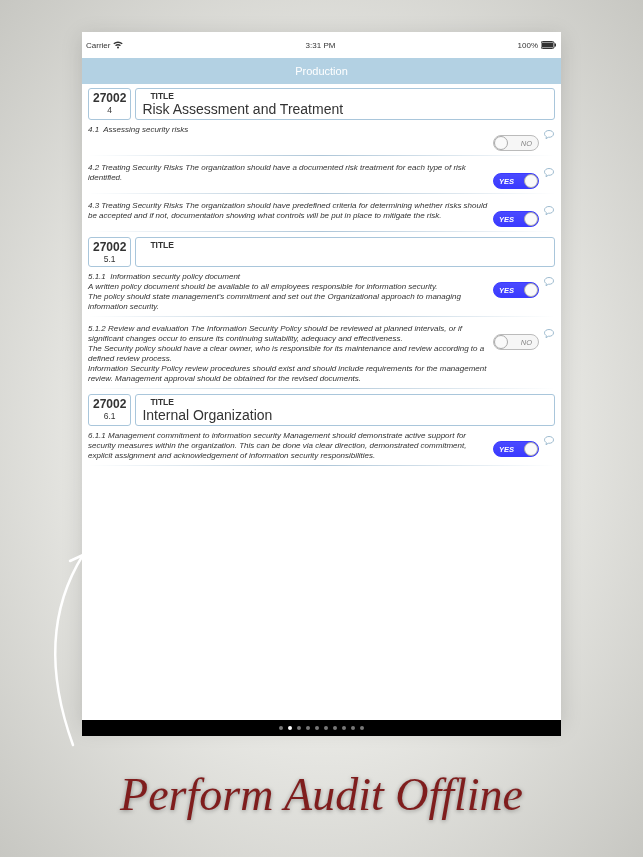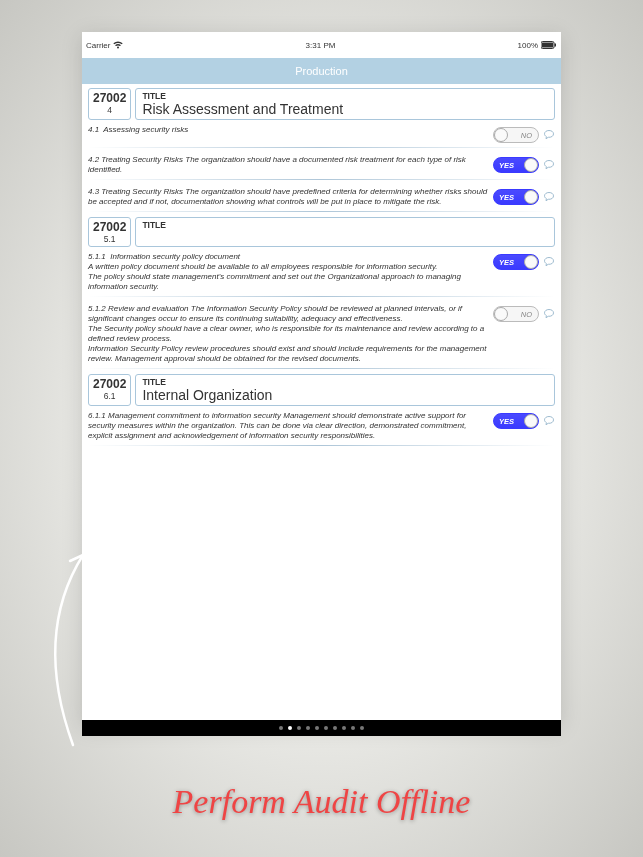--- a/index.html
+++ b/index.html
@@ -57,21 +57,21 @@
 }
 .code-box .std { font-weight: 600; font-size: 12px; }
 .code-box .sec { font-size: 8.5px; }
 .title-box {
   border: 1px solid #a9c6db;
   border-radius: 3px;
   padding: 2px 6px;
   flex: 1;
   background: #fff;
 }
-.title-box .label { font-weight: 700; font-size: 8.5px; }
+.title-box .label { font-weight: 700; font-size: 8.5px; margin-left: 8px; }
 .title-box .title-text { font-size: 14px; }
 .item {
   display: flex;
   align-items: flex-start;
   gap: 4px;
   padding: 2px 0 1px 0;
   font-style: italic;
 }
 .item-text { flex: 1; line-height: 1.25; }
 .item-text .num { display: inline; }
@@ -83,21 +83,21 @@
   margin: 3px 0 5px 0;
 }
 .toggle {
   width: 46px; height: 16px;
   border-radius: 8px;
   border: 1px solid #bbb;
   position: relative;
   display: flex; align-items: center;
   font-size: 7.5px;
   flex-shrink: 0;
-  margin-top: 2px;
+  margin-top: 10px;
 }
 .toggle .knob {
   width: 14px; height: 14px;
   border-radius: 50%;
   background: #fafafa;
   border: 1px solid #aaa;
   position: absolute;
 }
 .toggle.off { background: #f6f6f6; }
 .toggle.off .knob { left: 0; }
@@ -128,22 +128,22 @@
   left: 28px; top: 545px;
   width: 70px; height: 210px;
   color: #fefefe;
   pointer-events: none;
 }
 .caption {
   position: absolute;
   left: 0; right: 0; bottom: 36px;
   text-align: center;
   font-family: "Brush Script MT", "Segoe Script", cursive;
-  font-size: 34px;
-  color: #ef4444;
+  font-size: 46px;
+  color: #7f1d1d;
   font-style: italic;
   text-shadow: 0 1px 4px rgba(0,0,0,0.35);
 }
 </style>
 </head>
 <body>
 
 <div class="device">
 
   <div class="statusbar">

